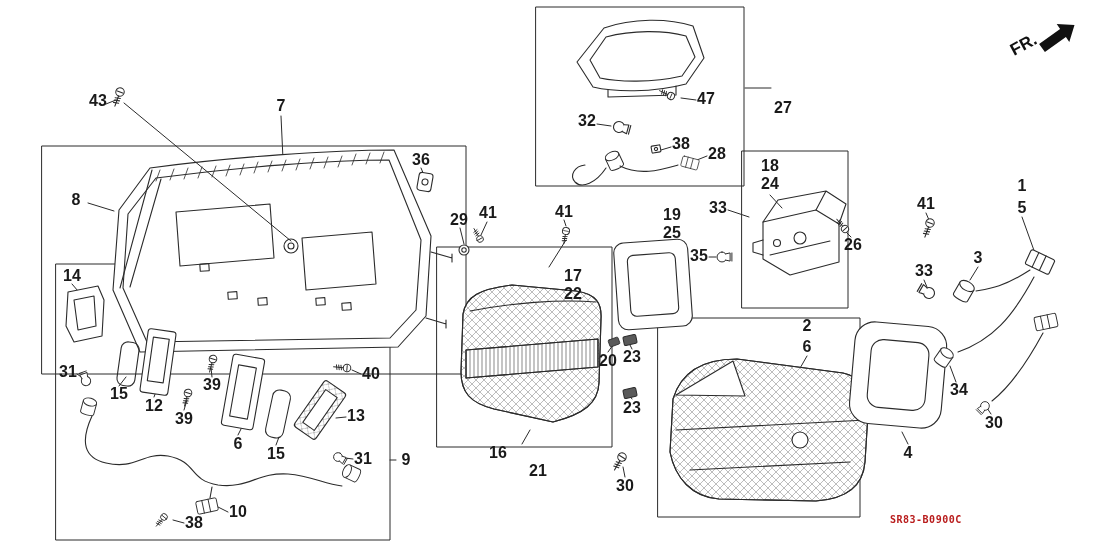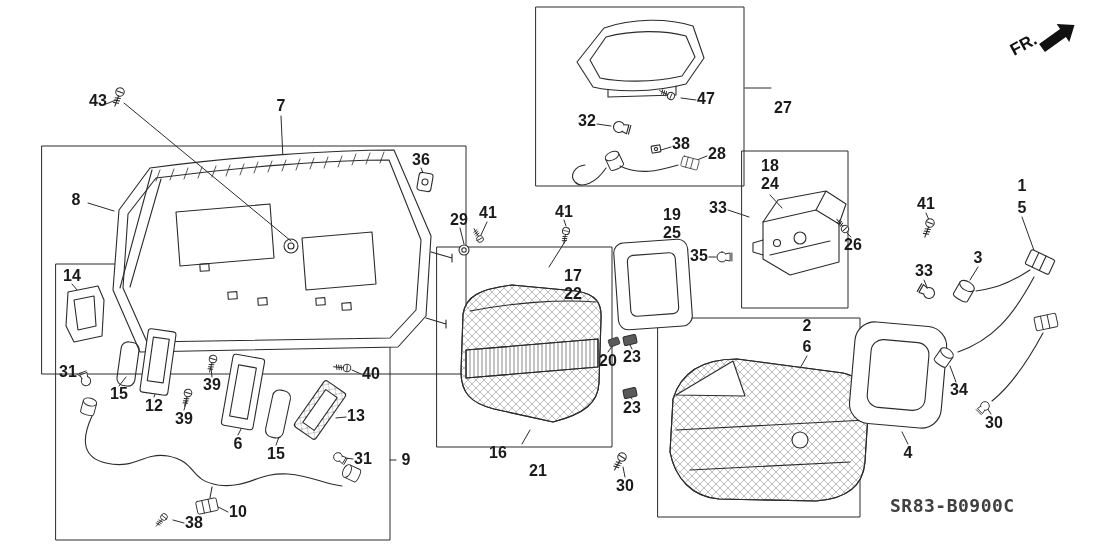--- a/index.html
+++ b/index.html
@@ -8,23 +8,23 @@
     font-family:"Liberation Sans", sans-serif; overflow:hidden;
   }
   .art { position:absolute; left:0; top:0; }
   #labels-layer { position:absolute; left:0; top:0; width:100%; height:100%; }
   .part-label {
     position:absolute; transform:translate(-50%,-50%);
     font-size:16px; font-weight:600; color:#1a1a1a; line-height:1;
     white-space:nowrap;
   }
   .diagram-code {
-    position:absolute; left:890px; top:495px;
+    position:absolute; left:890px; top:514px;
     font-family:"DejaVu Sans Mono", monospace;
-    font-size:18px; font-weight:700; letter-spacing:0.5px; color:#404040;
+    font-size:10px; font-weight:700; letter-spacing:0.5px; color:#b91c1c;
   }
 </style>
 </head>
 <body>
 
 <div class="stage">
 
   <svg class="art" width="1108" height="553" viewBox="0 0 1108 553">
     <defs>
       <pattern id="xh" width="8" height="8" patternUnits="userSpaceOnUse">

